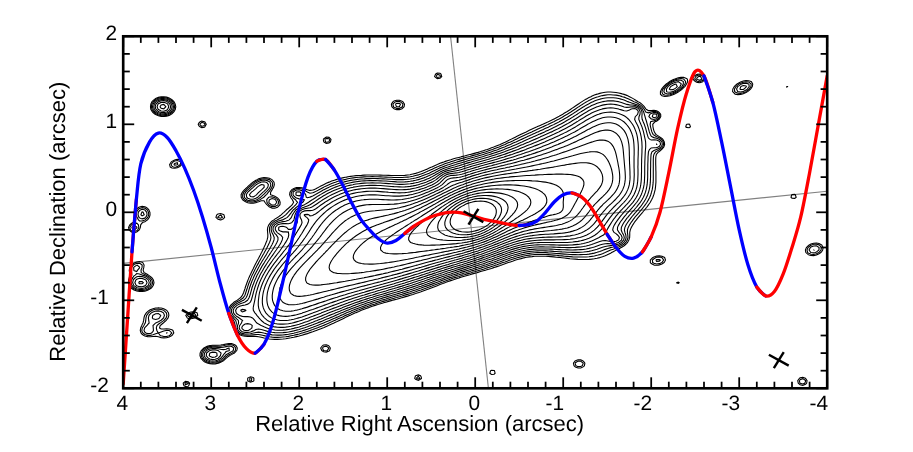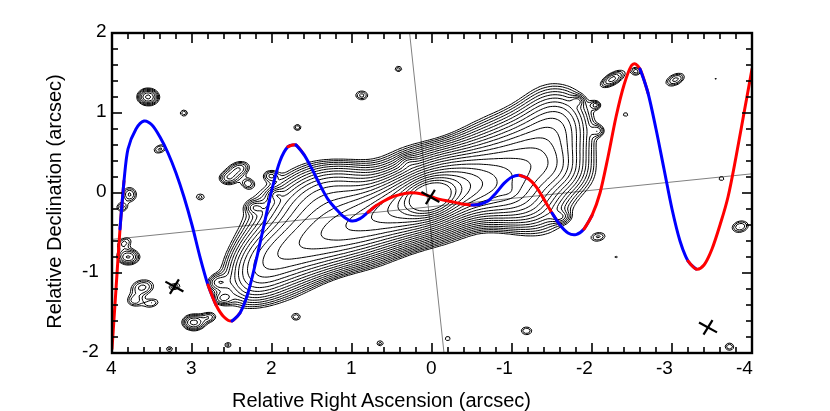--- a/index.html
+++ b/index.html
@@ -1,20 +1,20 @@
 <!DOCTYPE html>
 <html><head>
 <meta charset="utf-8">
 <style>
   html,body{margin:0;padding:0;background:#ffffff;}
   #fig{position:relative;width:830px;height:411px;background:#ffffff;
        font-family:"Liberation Sans",sans-serif;overflow:hidden;}
   #plotsvg{position:absolute;left:0;top:0;width:830px;height:411px;}
   .axlabel{position:absolute;color:#000;font-size:20px;font-family:"Liberation Sans",sans-serif;white-space:nowrap;}
-  #xaxis-title{left:232px;top:375px;margin-top:14px;}
+  #xaxis-title{left:232px;top:375px;}
   #yaxis-title{left:-96px;top:190px;transform:rotate(-90deg);transform-origin:center center;width:300px;text-align:center;}
   .ticklab{position:absolute;color:#000;font-size:19px;font-family:"Liberation Sans",sans-serif;}
 </style>
 </head>
 <body>
 
 <div id="fig">
 
   <svg id="plotsvg" viewBox="0 0 830 411">
     <defs>

